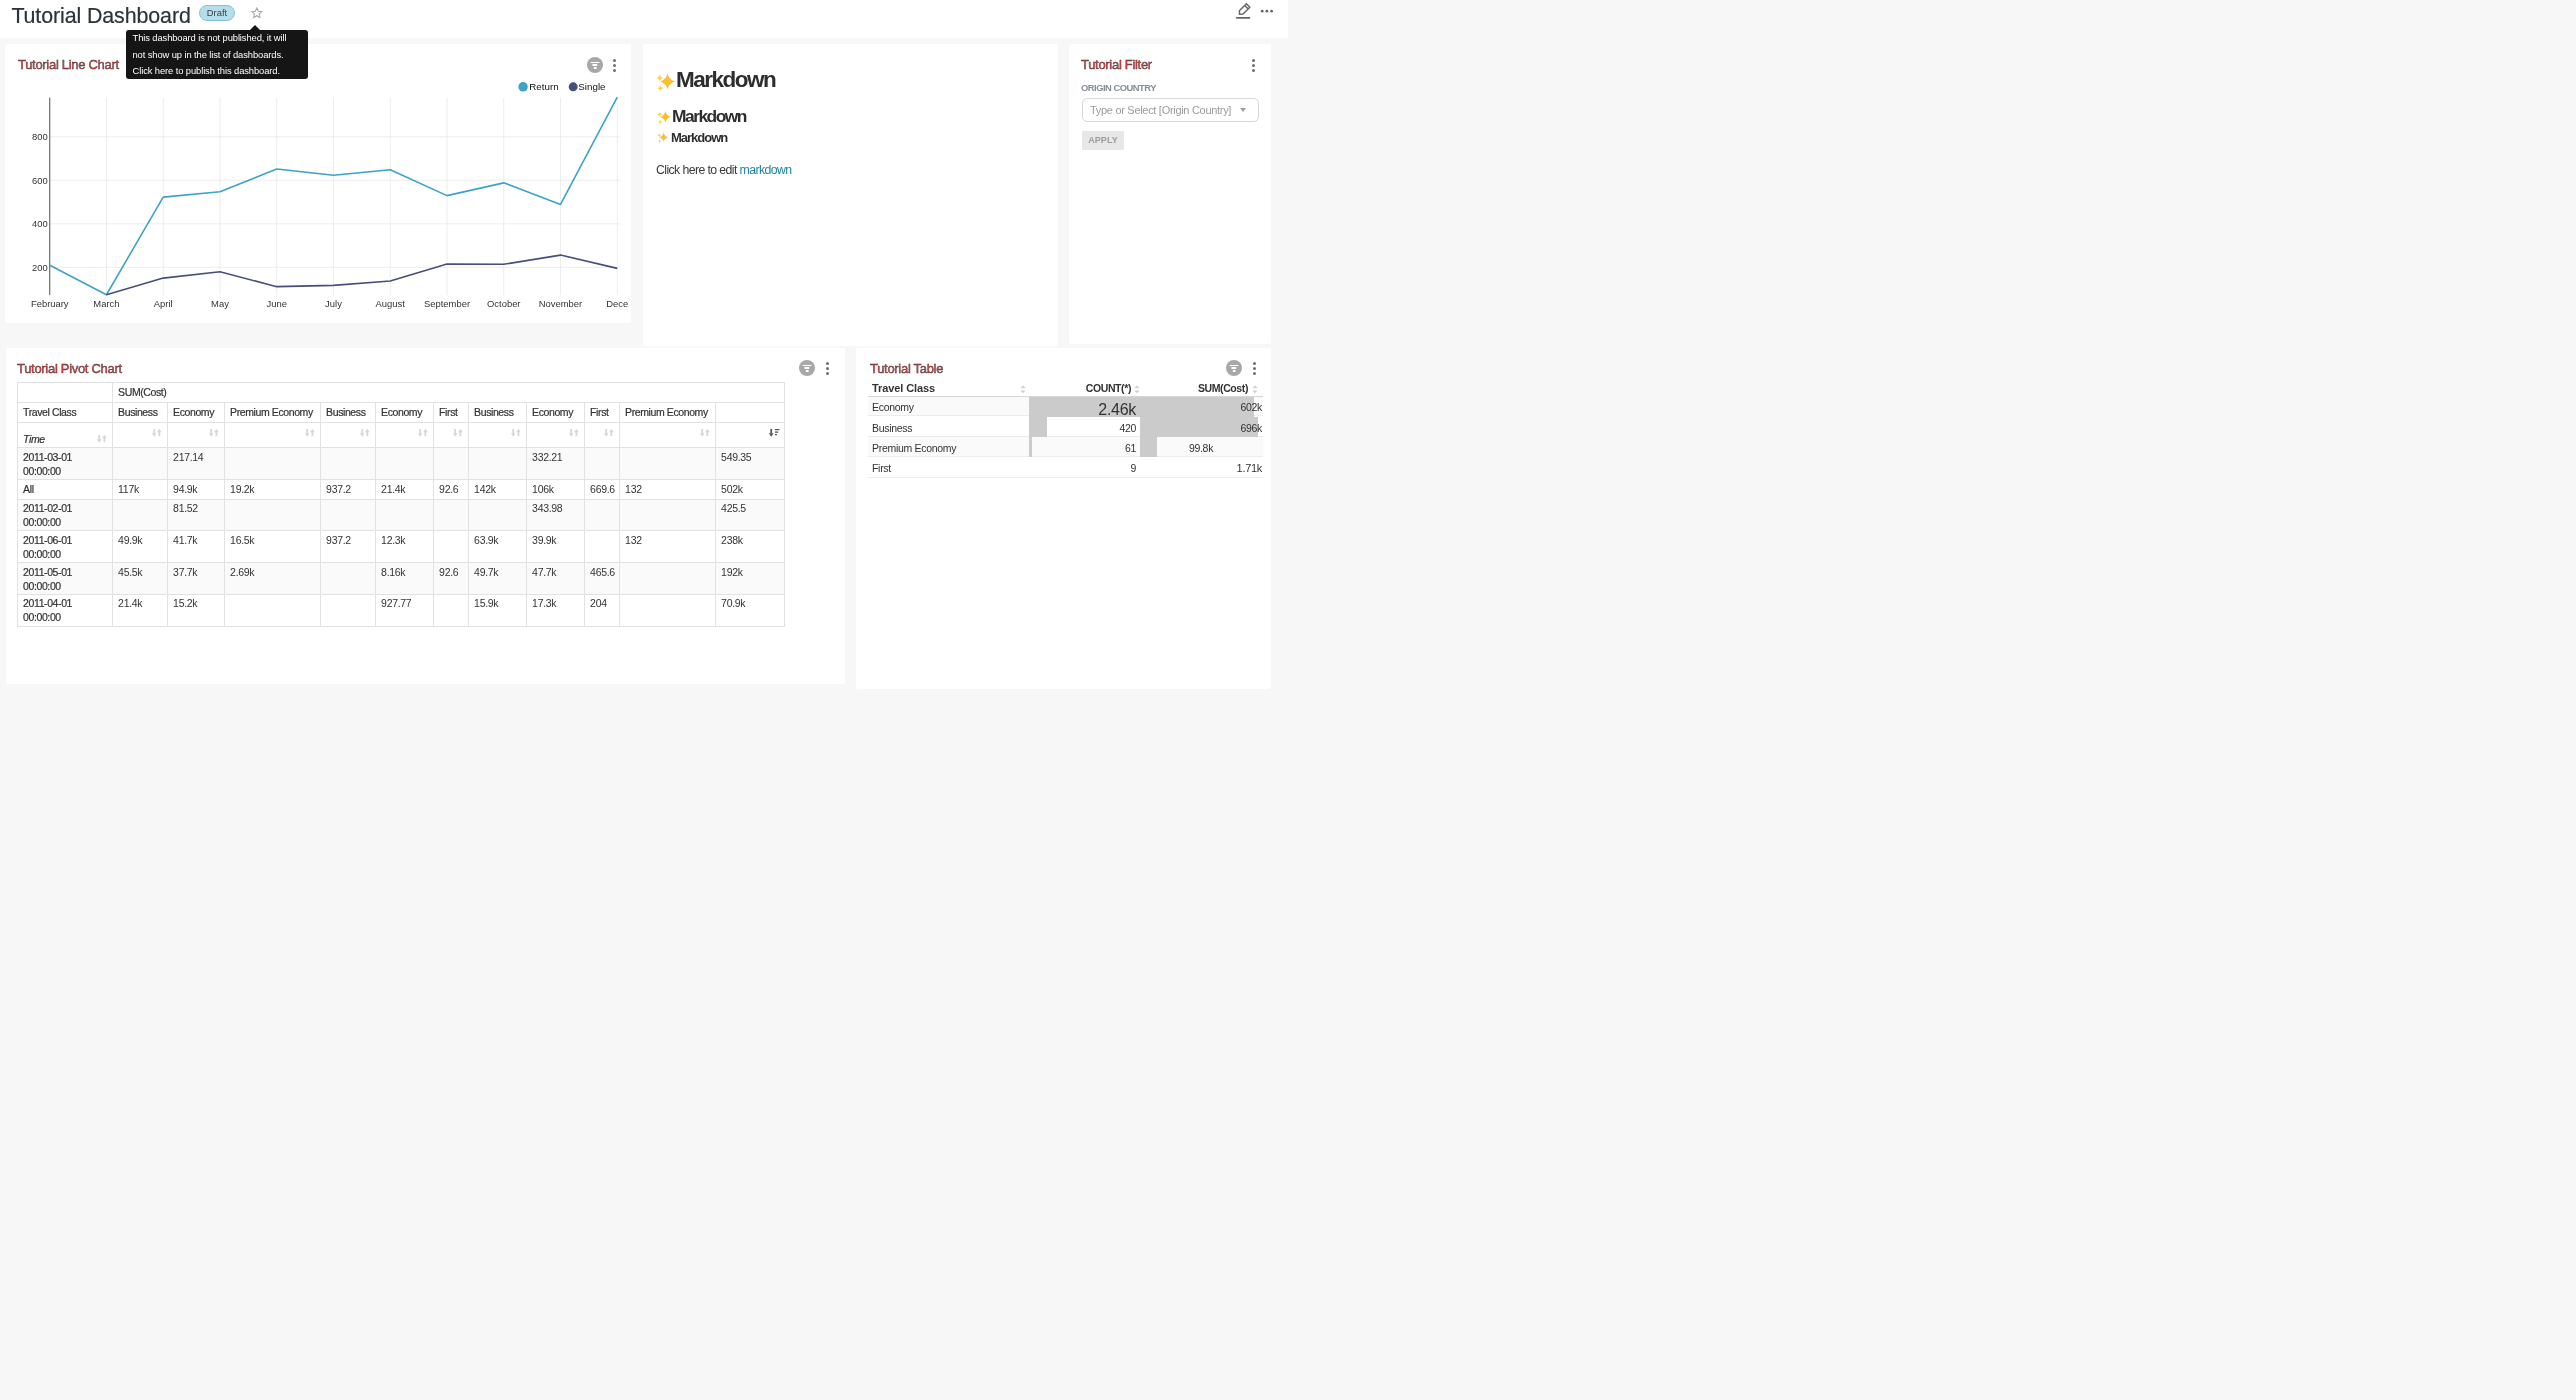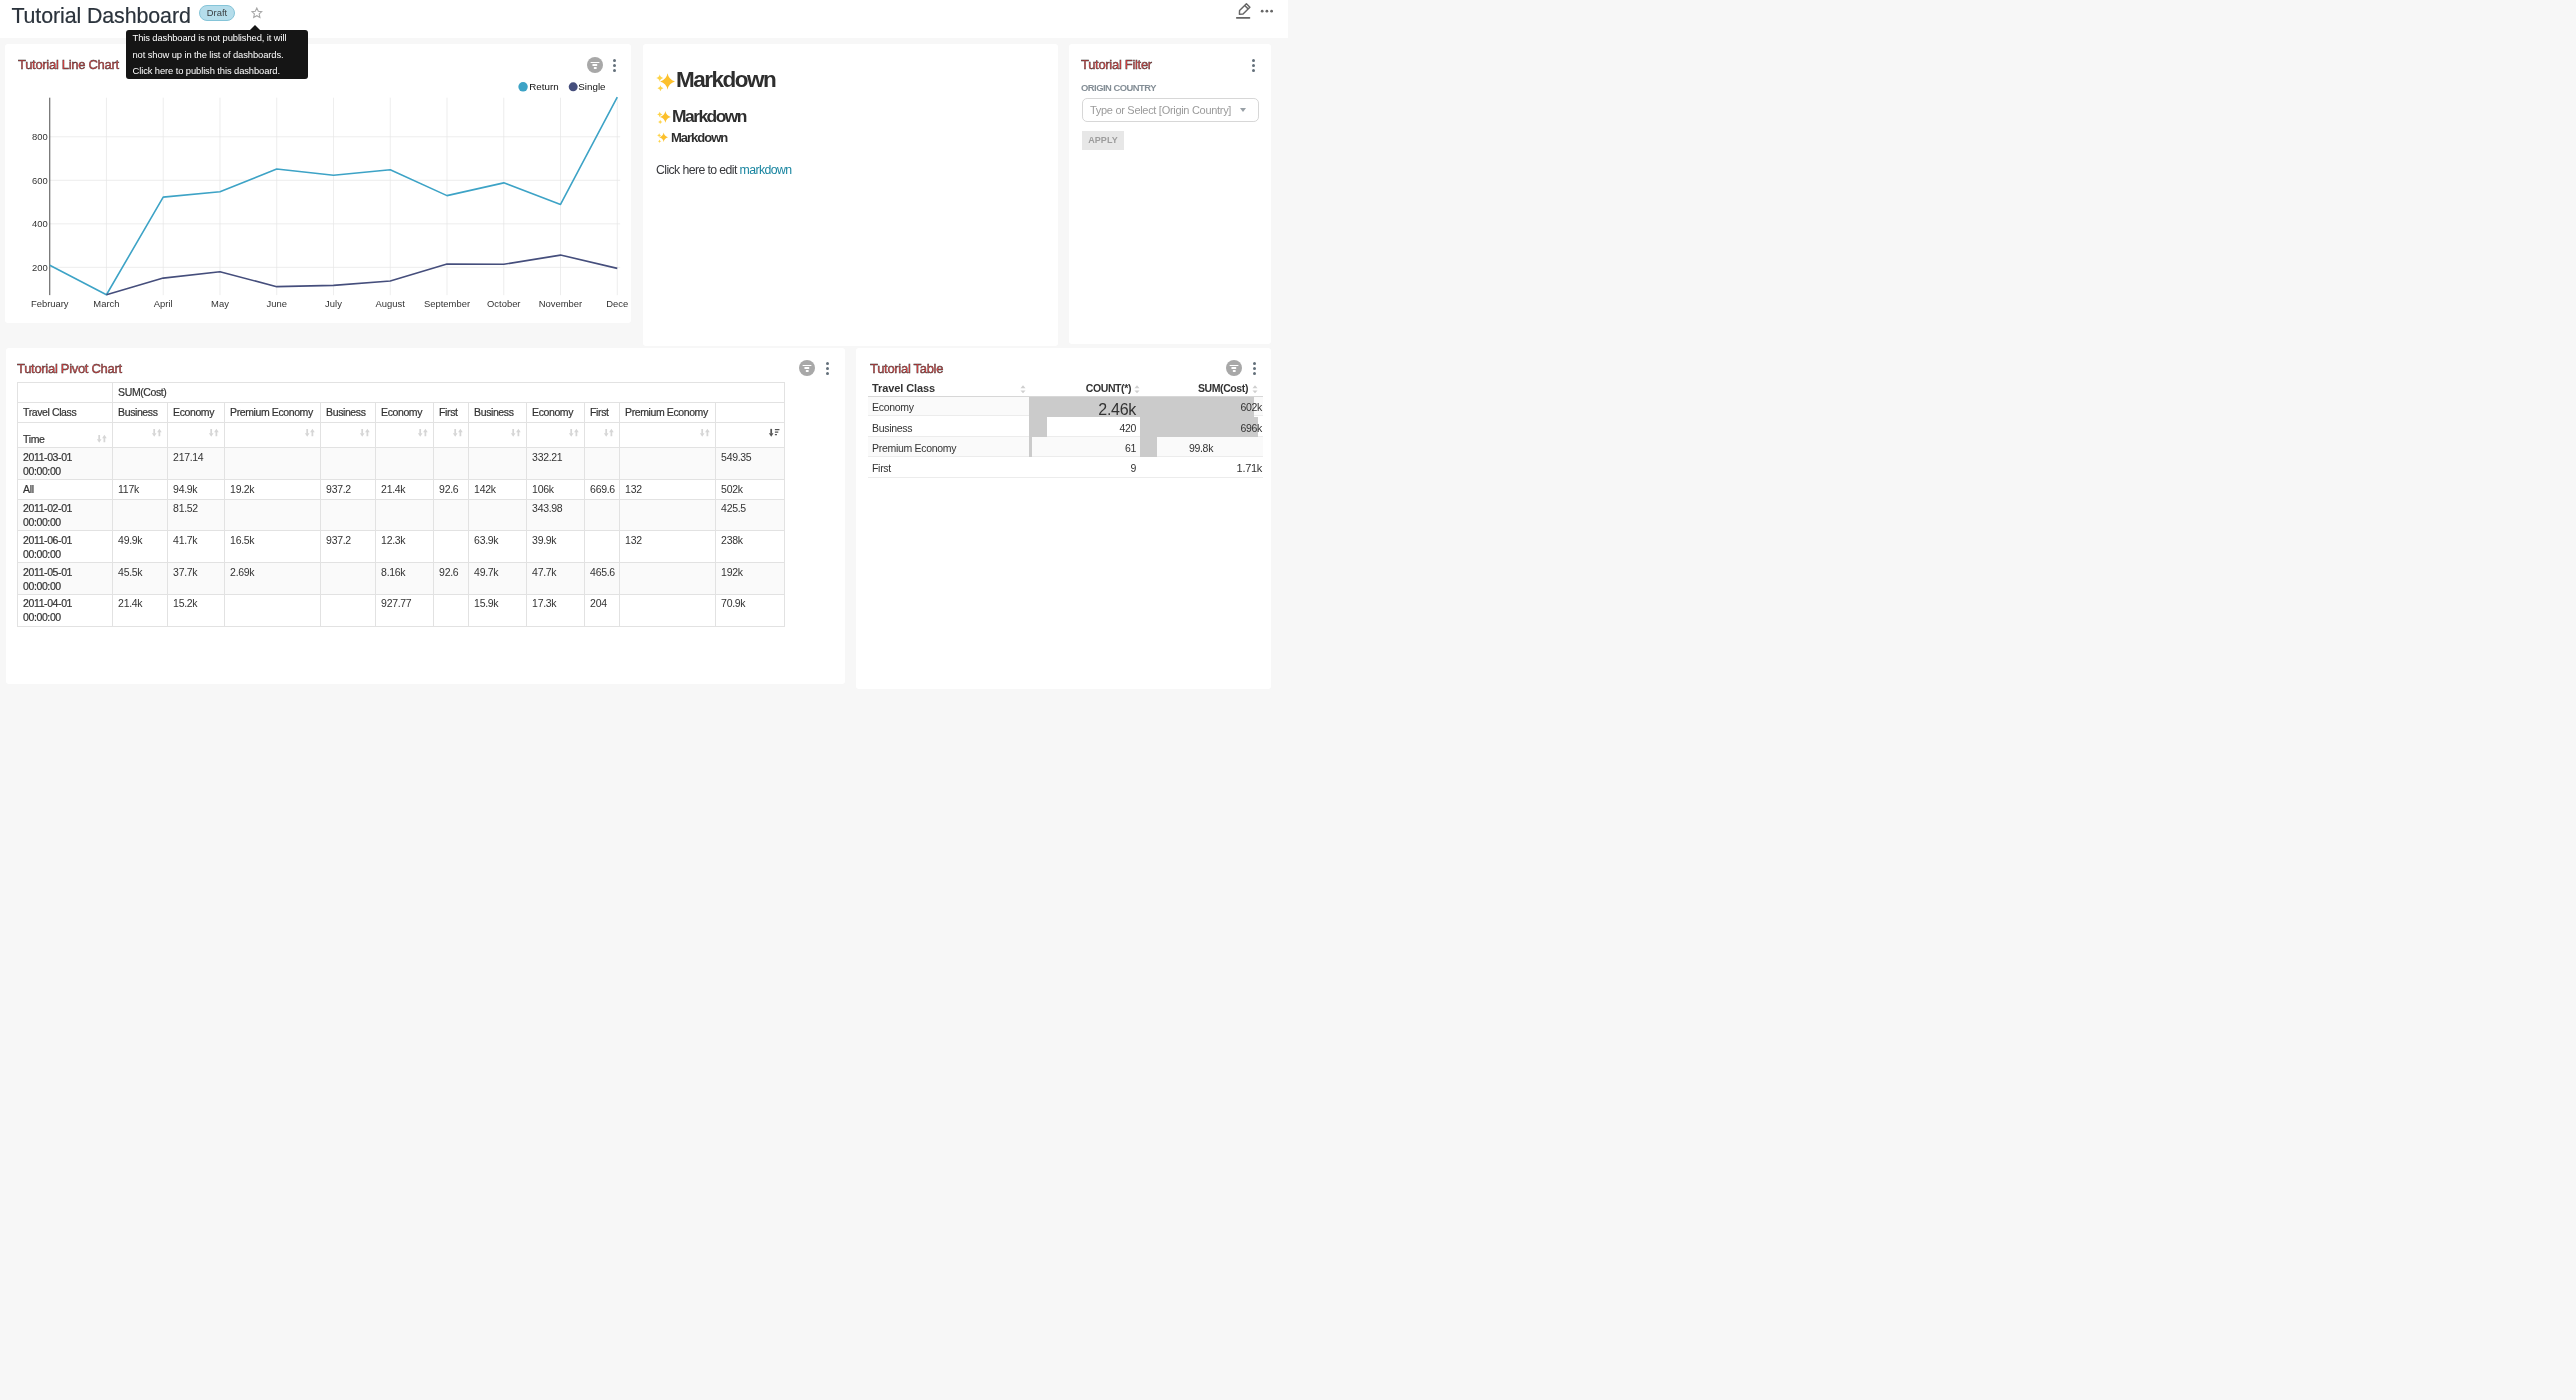--- a/index.html
+++ b/index.html
@@ -12,21 +12,21 @@
 .fbadge { position:absolute; width:16px; height:16px; border-radius:50%; background:#a8a8a8; }
 .fbadge b { position:absolute; left:50%; background:#fff; height:1.5px; border-radius:0.7px; transform:translateX(-50%); }
 .fbadge b:nth-child(1){ top:4.5px; width:9px; }
 .fbadge b:nth-child(2){ top:7.2px; width:5.4px; }
 .fbadge b:nth-child(3){ top:10px; width:2.5px; }
 #pivot td, #pivot th { border:0.7px solid #e2e2e2; padding:2.9px 0 0 5.1px; text-align:left; vertical-align:top; font-weight:normal; overflow:hidden; white-space:nowrap; }
 #pivot th { font-weight:normal; -webkit-text-stroke:0.2px #333; letter-spacing:-0.4px; }
 #pivot tr.odd td, #pivot tr.odd th { background:#fafafa; }
 #pivot tr.hdr th, #pivot tr.hdr td { border-top-width:1.5px; border-bottom-width:1.5px; }
 #pivot tr.sortrow td { padding:4.4px 4.4px 0 0; text-align:right; }
-#pivot tr.sortrow th { padding-top:10px; padding-right:4.4px; }
+#pivot tr.sortrow th { padding-top:10px; padding-right:4.4px;font-style:italic; }
 #pivot td { line-height:13.8px; }
 #pivot th { line-height:13.8px; }
 </style>
 </head>
 <body>
 
 <div class="abs" style="left:0;top:0;width:1288px;height:38px;background:#fff;"></div>
 <div class="abs" id="pgtitle" style="left:11.4px;top:4.4px;font-size:21.4px;letter-spacing:-0.1px;color:#2b333c;-webkit-text-stroke:0.2px #2b333c;">Tutorial Dashboard</div>
 <div class="abs" style="left:199px;top:4.7px;width:36px;height:16.7px;background:#b5ddeb;border:1.1px solid #85c4d8;border-radius:8.7px;font-size:9.4px;color:#3b3f42;text-align:center;line-height:13.8px;">Draft</div>
 <svg class="abs" style="left:251px;top:7.3px" width="11.6" height="12.3" viewBox="0 0 16 17">

